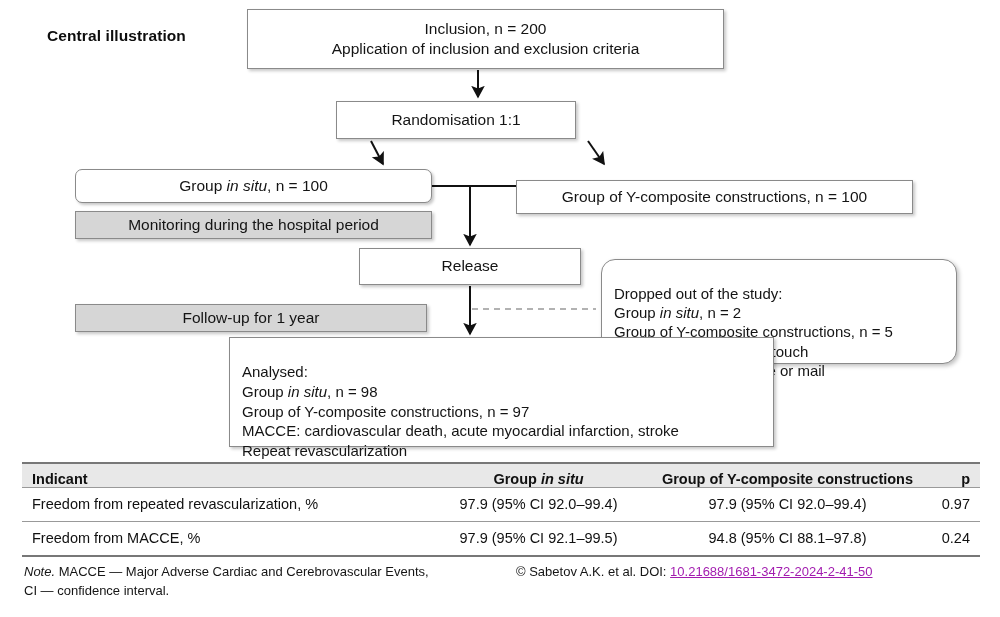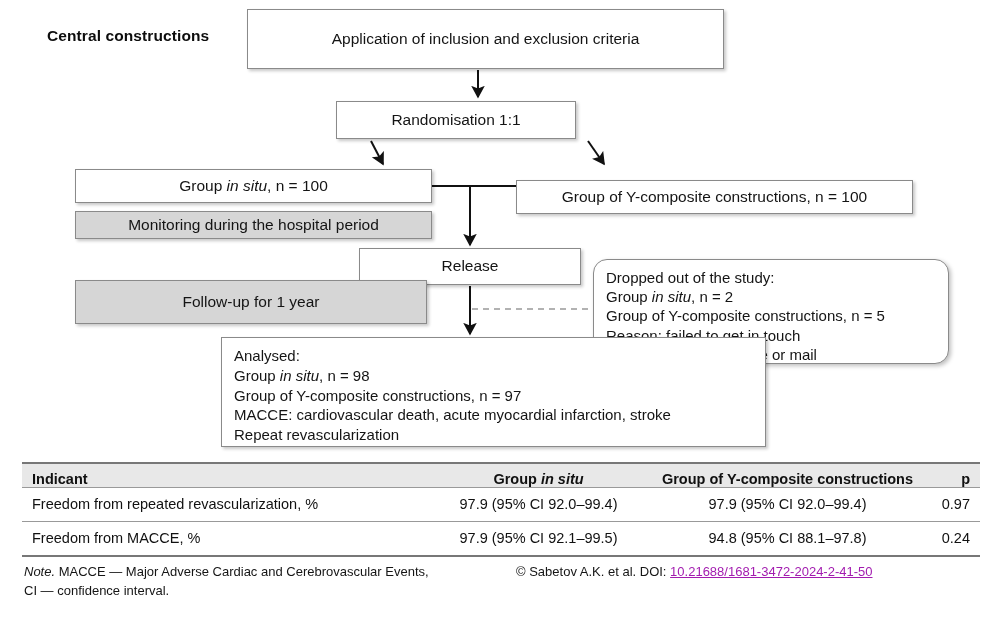--- a/index.html
+++ b/index.html
@@ -51,37 +51,38 @@
     padding: 4px 8px;
   }
   .fbox.gray {
     background: #d6d6d6;
     border: 1px solid #8a8a8a;
   }
   .fbox.leftal {
     justify-content: center;
     text-align: left;
     align-items: flex-start;
-    padding: 8px 12px;
+    padding: 24px 12px;
+    margin-left: 8px;
   }
   .fbox.rounded {
     border-radius: 14px;
     box-shadow: 2px 2px 4px rgba(0,0,0,0.25);
   }
   .fbox .inner { width: 100%; }
   em, .ital { font-style: italic; }
 
   
   #box-inclusion   { left: 247px; top: 9px;   width: 477px; height: 60px; }
   #box-random      { left: 336px; top: 101px; width: 240px; height: 38px; }
-  #box-insitu      { left: 75px;  top: 169px; width: 357px; height: 34px; }
+  #box-insitu      { left: 75px;  top: 169px; width: 357px; height: 34px; border-radius: 7px; }
   #box-monitoring  { left: 75px;  top: 211px; width: 357px; height: 28px; padding-left: 8px; }
   #box-ycomposite  { left: 516px; top: 169px; width: 397px; height: 34px; margin-top: 11px; }
   #box-release     { left: 359px; top: 248px; width: 222px; height: 37px; }
-  #box-followup    { left: 75px;  top: 280px; width: 352px; height: 44px; }
+  #box-followup    { left: 75px;  top: 304px; width: 352px; height: 28px; }
   #box-dropped     { left: 593px; top: 259px; width: 356px; height: 105px;
                      font-size: 15px; line-height: 1.28; }
   #box-analysed    { left: 221px; top: 337px; width: 545px; height: 110px;
                      font-size: 15px; line-height: 1.32; }
 
   
   #central-title {
     position: absolute;
     left: 47px; top: 27px;
     font-size: 15.5px;
@@ -162,24 +163,25 @@
 
     <line x1="432" y1="186" x2="516" y2="186" stroke="#111111" stroke-width="2"></line>
 
     <line x1="470" y1="186" x2="470" y2="245" stroke="#111111" stroke-width="2" marker-end="url(#ah)"></line>
 
     <line x1="470" y1="286" x2="470" y2="334" stroke="#111111" stroke-width="2" marker-end="url(#ah)"></line>
 
     <line x1="472" y1="309" x2="596" y2="309" stroke="#999999" stroke-width="1.6" stroke-dasharray="6 5"></line>
   </svg>
 
-  <div id="central-title">Central constructions</div>
+  <div id="central-title">Central illustration</div>
 
   <div class="fbox" id="box-inclusion">
     <div class="inner">
+      <div>Inclusion, n = 200</div>
       <div>Application of inclusion and exclusion criteria</div>
     </div>
   </div>
 
   <div class="fbox" id="box-random">
     <div class="inner">Randomisation 1:1</div>
   </div>
 
   <div class="fbox" id="box-insitu">
     <div class="inner">

